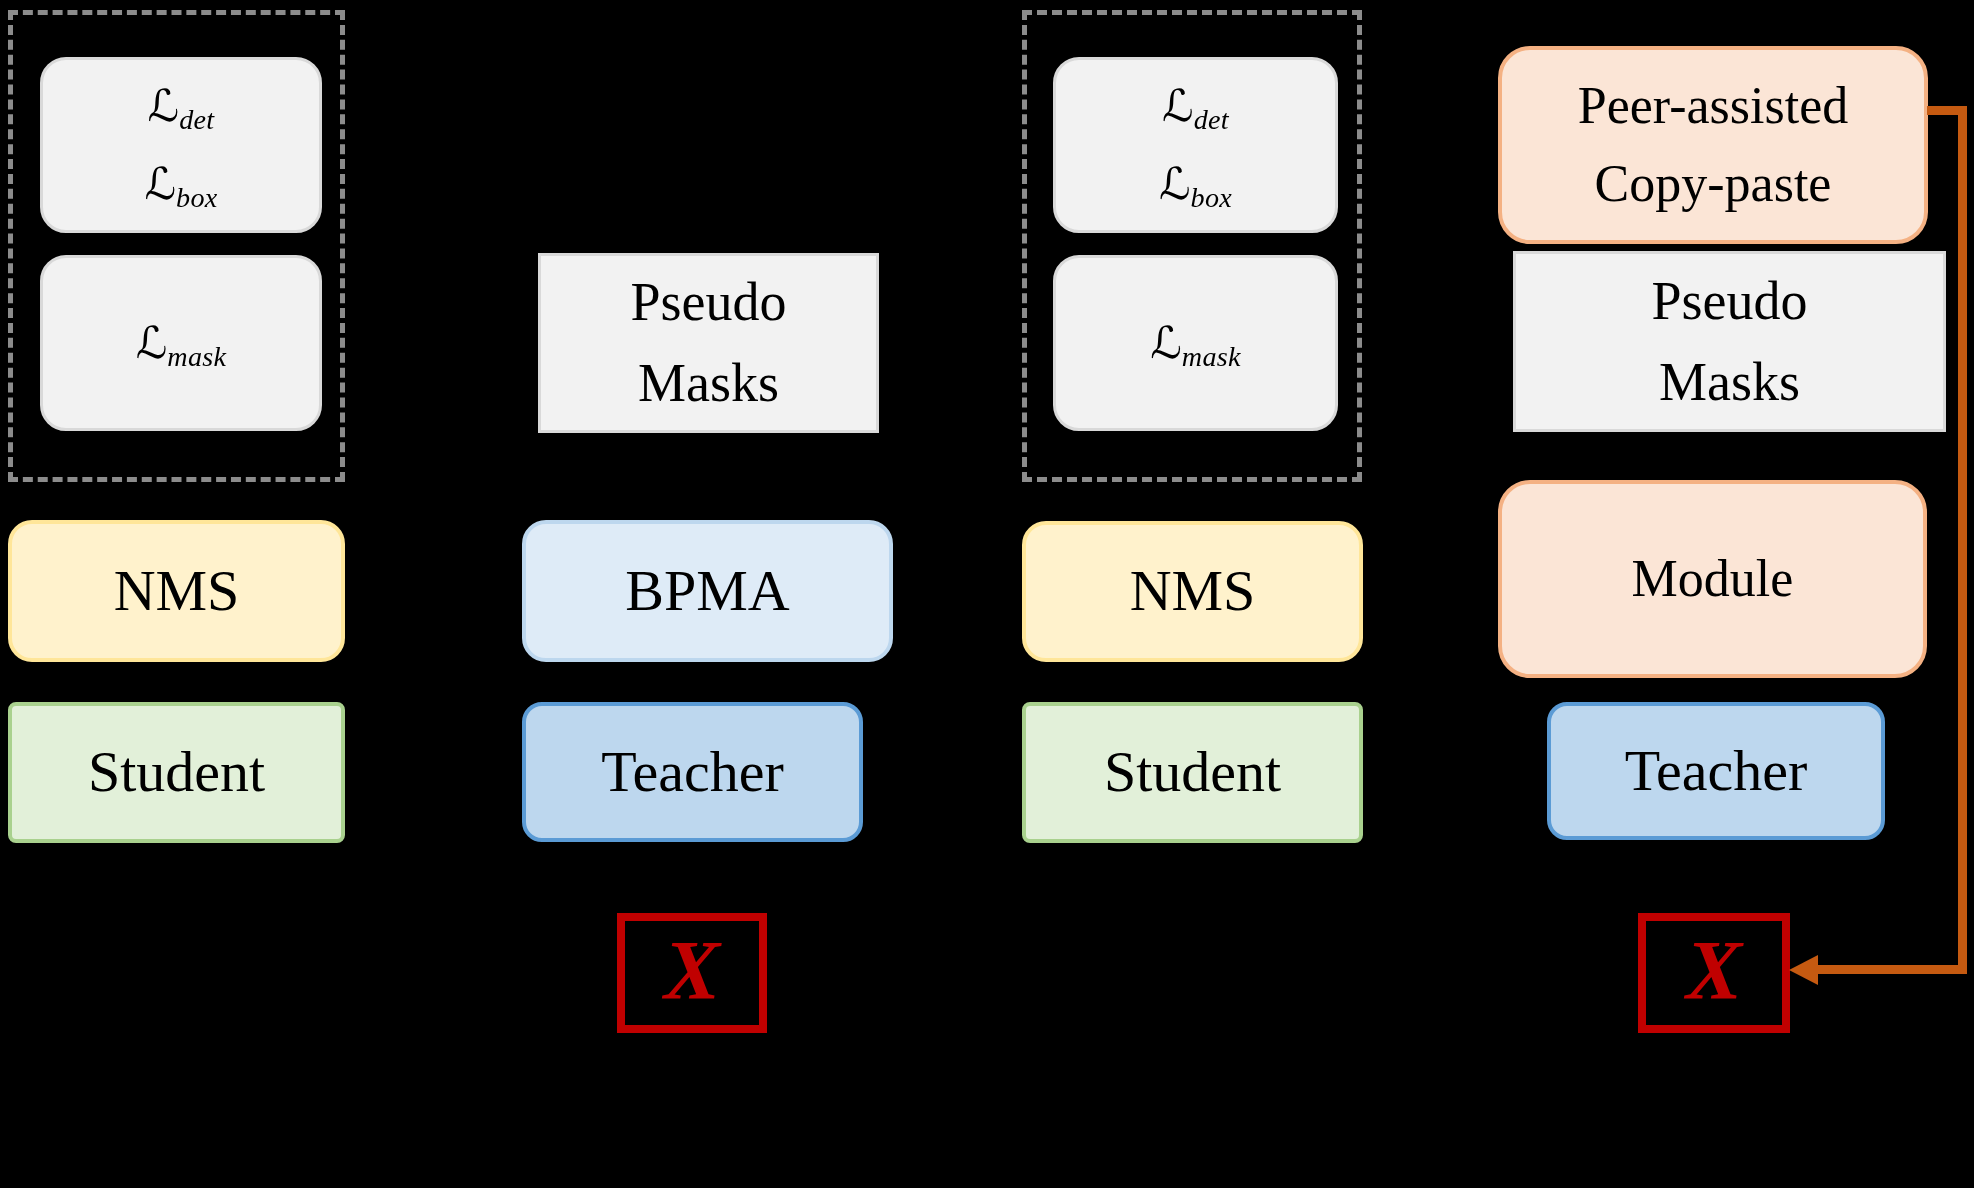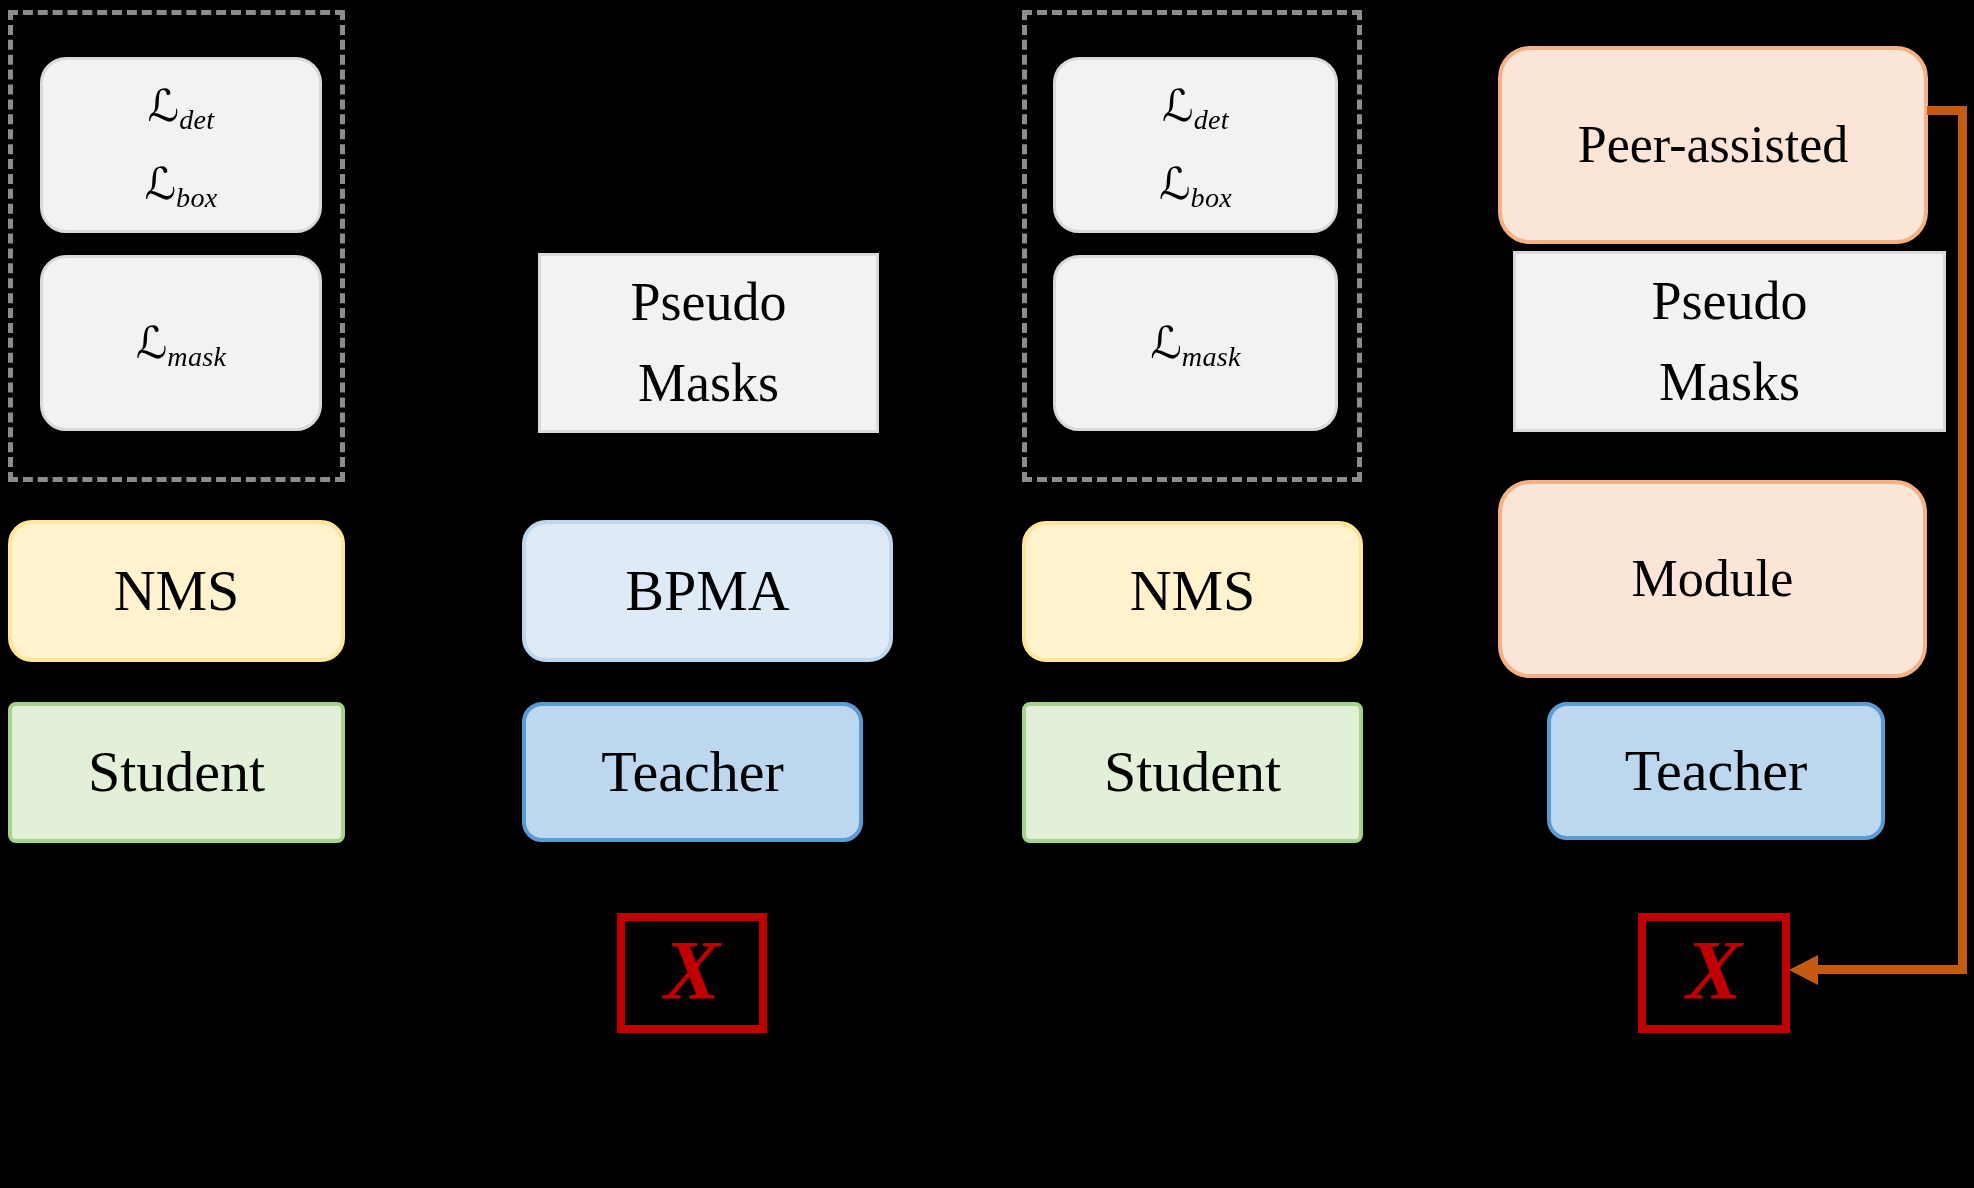--- a/index.html
+++ b/index.html
@@ -177,20 +177,21 @@
     <div id="b-loss-mask" class="box gray-round">
       <div class="mathline"><span class="scriptL">ℒ</span><span class="msub">mask</span></div>
     </div>
 
     <div id="b-nms" class="box nms-skin label-lg">NMS</div>
 
     <div id="b-student" class="box student-skin label-lg">Student</div>
 
     <div id="b-peer" class="box peach-skin label-peach">
       <div>Peer-assisted</div>
+      <div>Copy-paste</div>
     </div>
 
     <div id="b-pseudo" class="box gray-square label-md">
       <div>Pseudo</div>
       <div>Masks</div>
     </div>
 
     <div id="b-qam" class="box peach-skin label-peach">
       <div>Module</div>
     </div>

